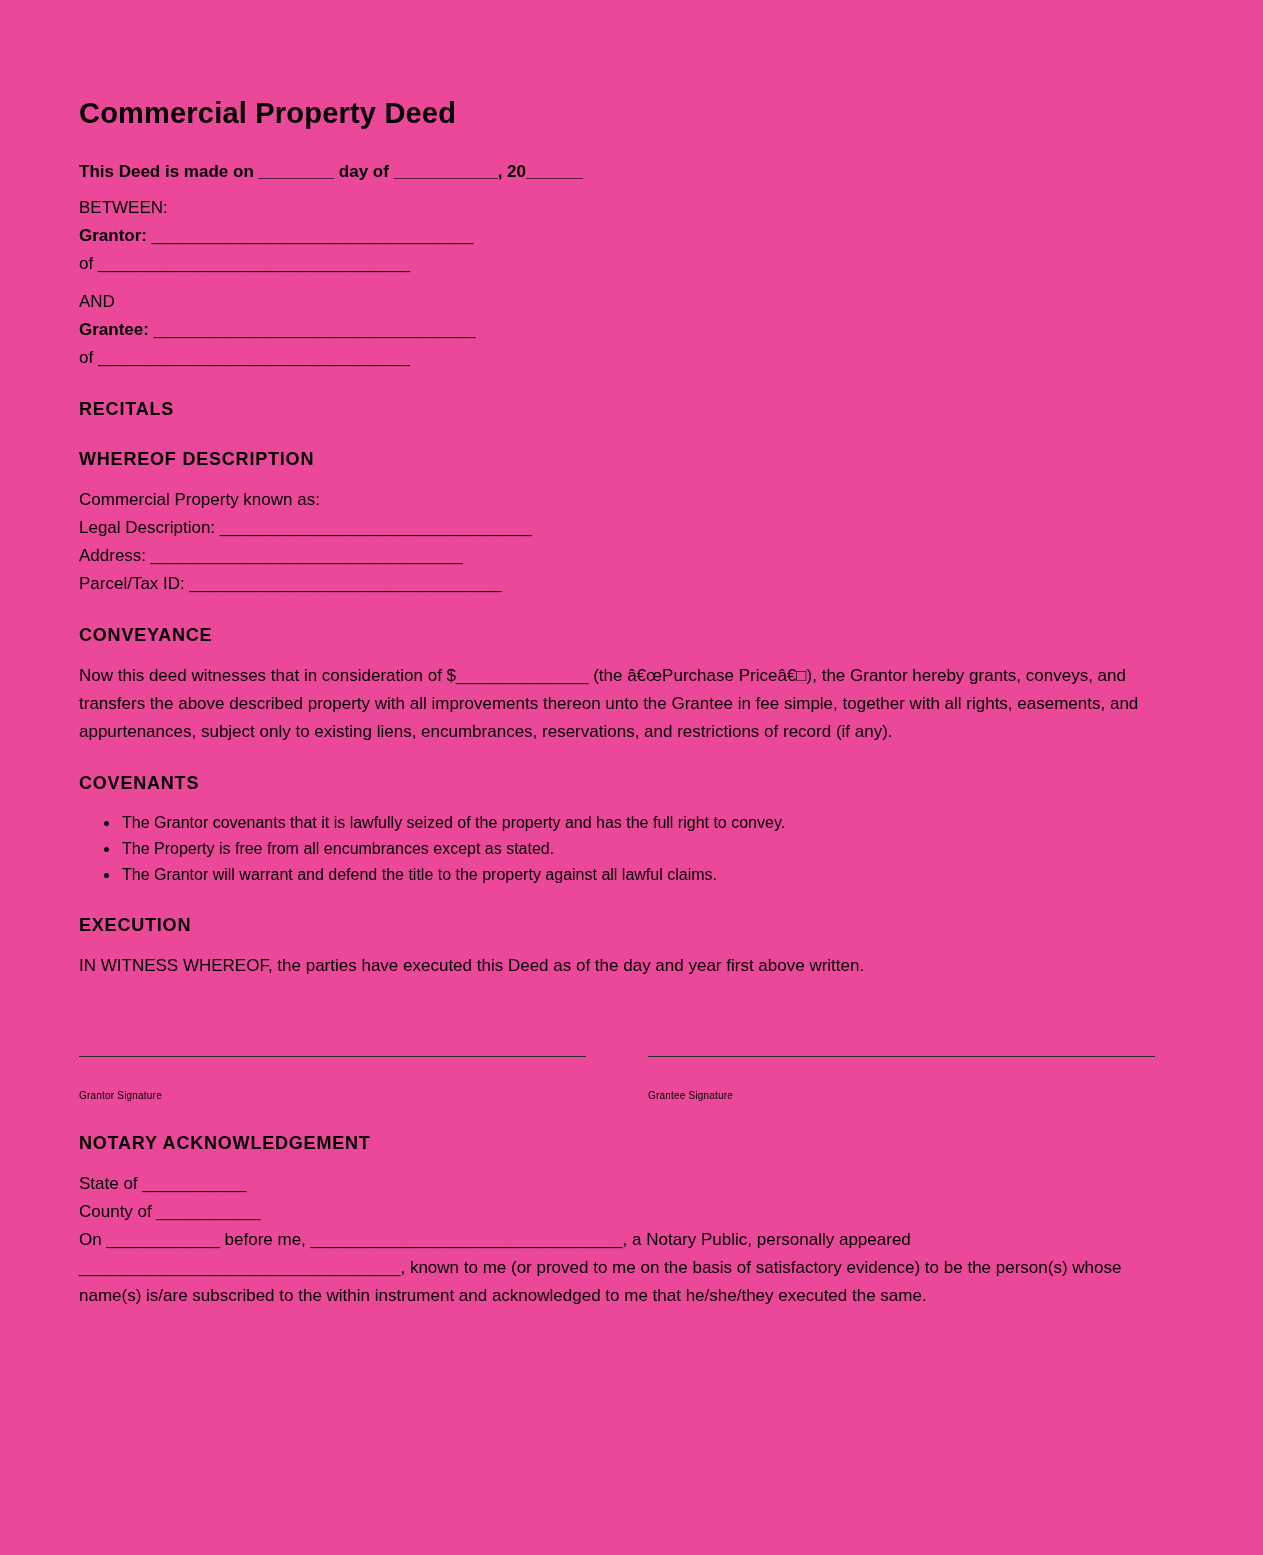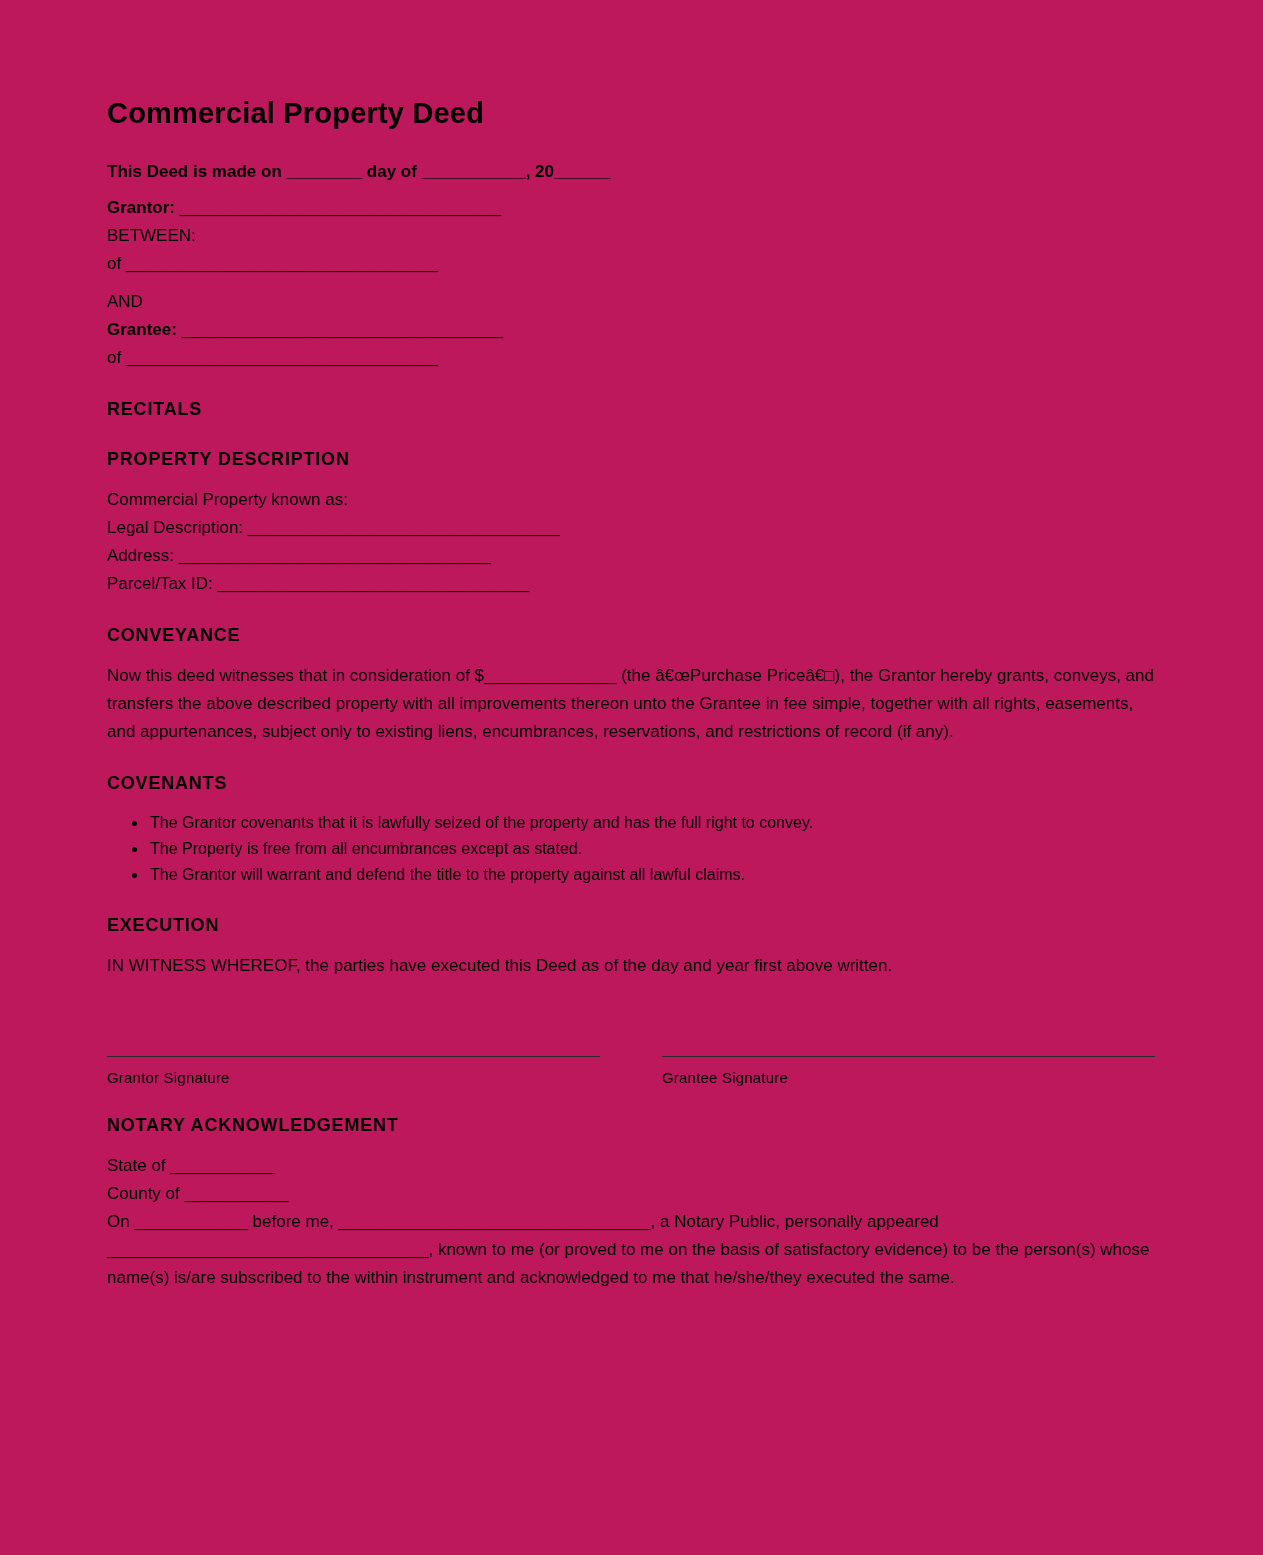--- a/index.html
+++ b/index.html
@@ -7,22 +7,22 @@
     padding: 0;
     background: #ffffff;
     color: #000000;
     font-family: "Liberation Sans", "DejaVu Sans", sans-serif;
   }
   .page {
     position: relative;
     width: 1263px;
     height: 1555px;
     box-sizing: border-box;
-    padding: 96px 108px 0 107px;
-    background: #be185d;
+    padding: 96px 108px 0 79px;
+    background: #ec4899;
     overflow: hidden;
   }
   h1.doc-title {
     font-size: 29px;
     line-height: 34px;
     font-weight: 700;
     margin: 0 0 28px 0;
     letter-spacing: 0.2px;
   }
   p {
@@ -64,51 +64,51 @@
     margin-top: 76px;
   }
   .sig-col {
     flex: 1 1 0;
   }
   .sig-line {
     border-top: 1px solid #2b2b2b;
     height: 0;
   }
   .sig-label {
-    margin-top: 10px;
-    font-size: 15px;
+    margin-top: 28px;
+    font-size: 10px;
     line-height: 21px;
     letter-spacing: 0.2px;
     color: #000000;
   }
   .notary-body {
   }
 </style>
 </head>
 <body>
 
 <div class="page">
 
   <h1 class="doc-title">Commercial Property Deed</h1>
 
   <p class="made-on">This Deed is made on ________ day of ___________, 20______</p>
 
+  <p>BETWEEN:</p>
+
   <p><span class="bold-label">Grantor:</span><span class="blank"> __________________________________</span></p>
-
-  <p>BETWEEN:</p>
   <p>of _________________________________</p>
 
   <p class="and-label">AND</p>
 
   <p><span class="bold-label">Grantee:</span><span class="blank"> __________________________________</span></p>
   <p>of _________________________________</p>
 
   <h3 class="h-section">RECITALS</h3>
 
-  <h3 class="h-section">PROPERTY DESCRIPTION</h3>
+  <h3 class="h-section">WHEREOF DESCRIPTION</h3>
   <p>Commercial Property known as:</p>
   <p>Legal Description: _________________________________</p>
   <p>Address: _________________________________</p>
   <p>Parcel/Tax ID: _________________________________</p>
 
   <h3 class="h-section">CONVEYANCE</h3>
   <p>Now this deed witnesses that in consideration of $______________ (the â€œPurchase Priceâ€□), the Grantor hereby grants, conveys, and transfers the above described property with all improvements thereon unto the Grantee in fee simple, together with all rights, easements, and appurtenances, subject only to existing liens, encumbrances, reservations, and restrictions of record (if any).</p>
 
   <h3 class="h-section">COVENANTS</h3>
   <ul class="covenants-list">

